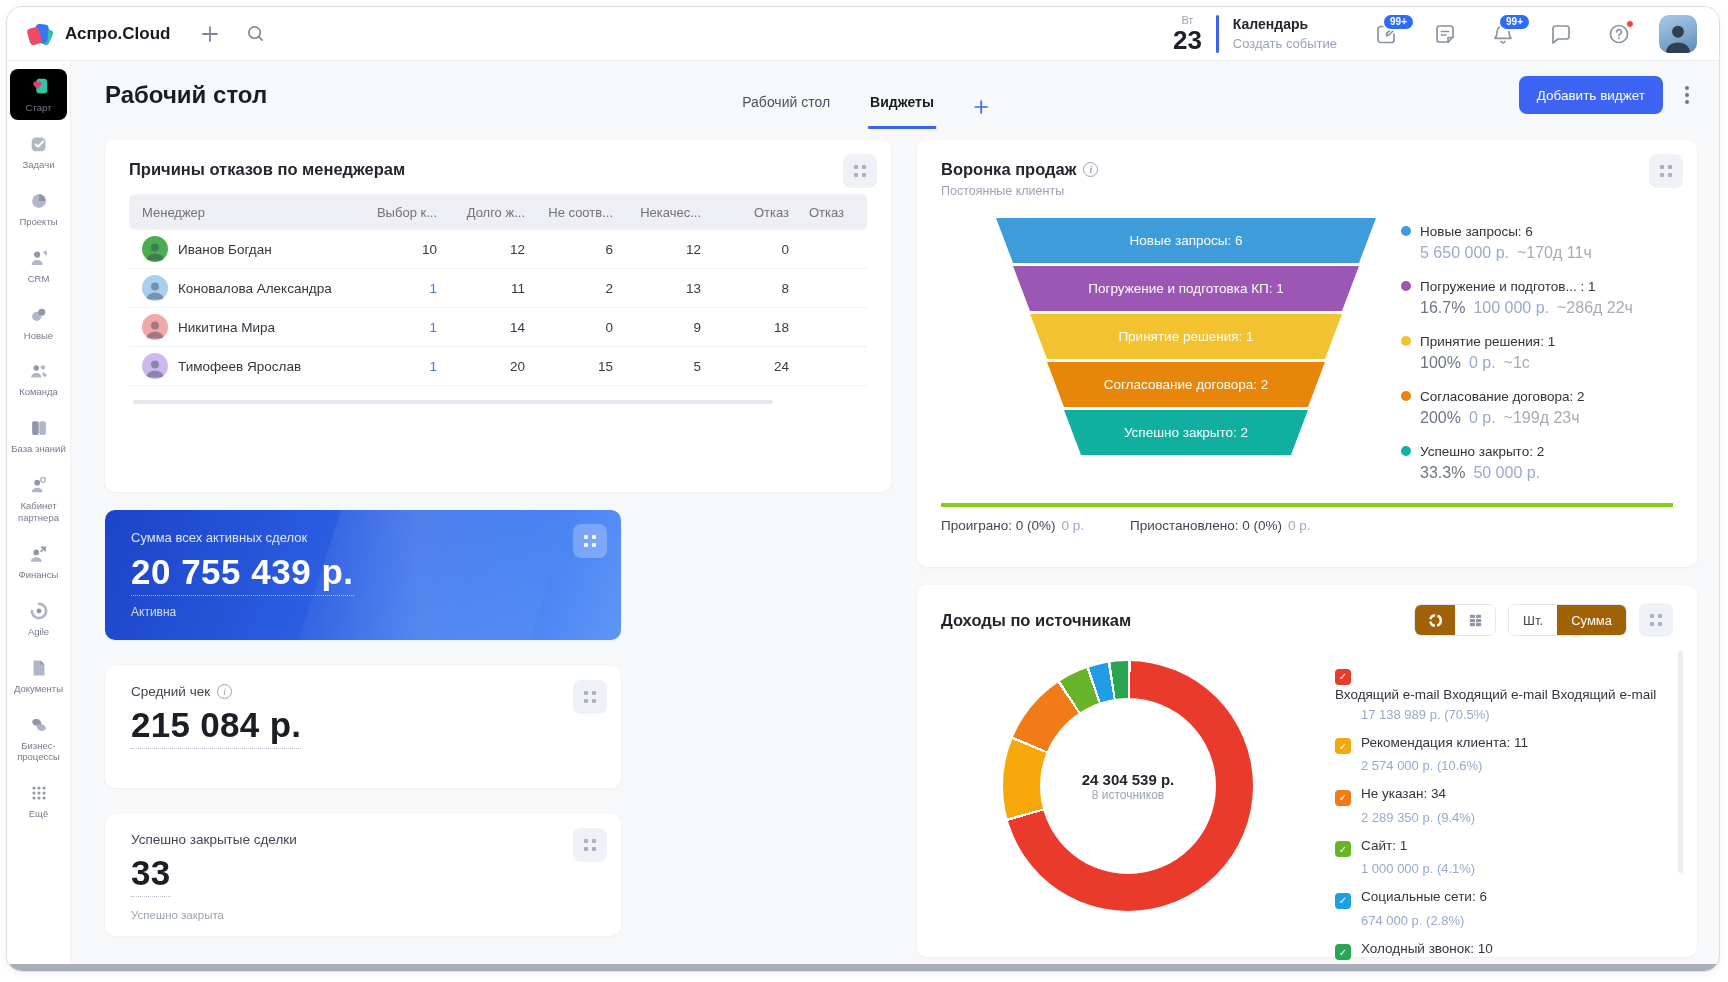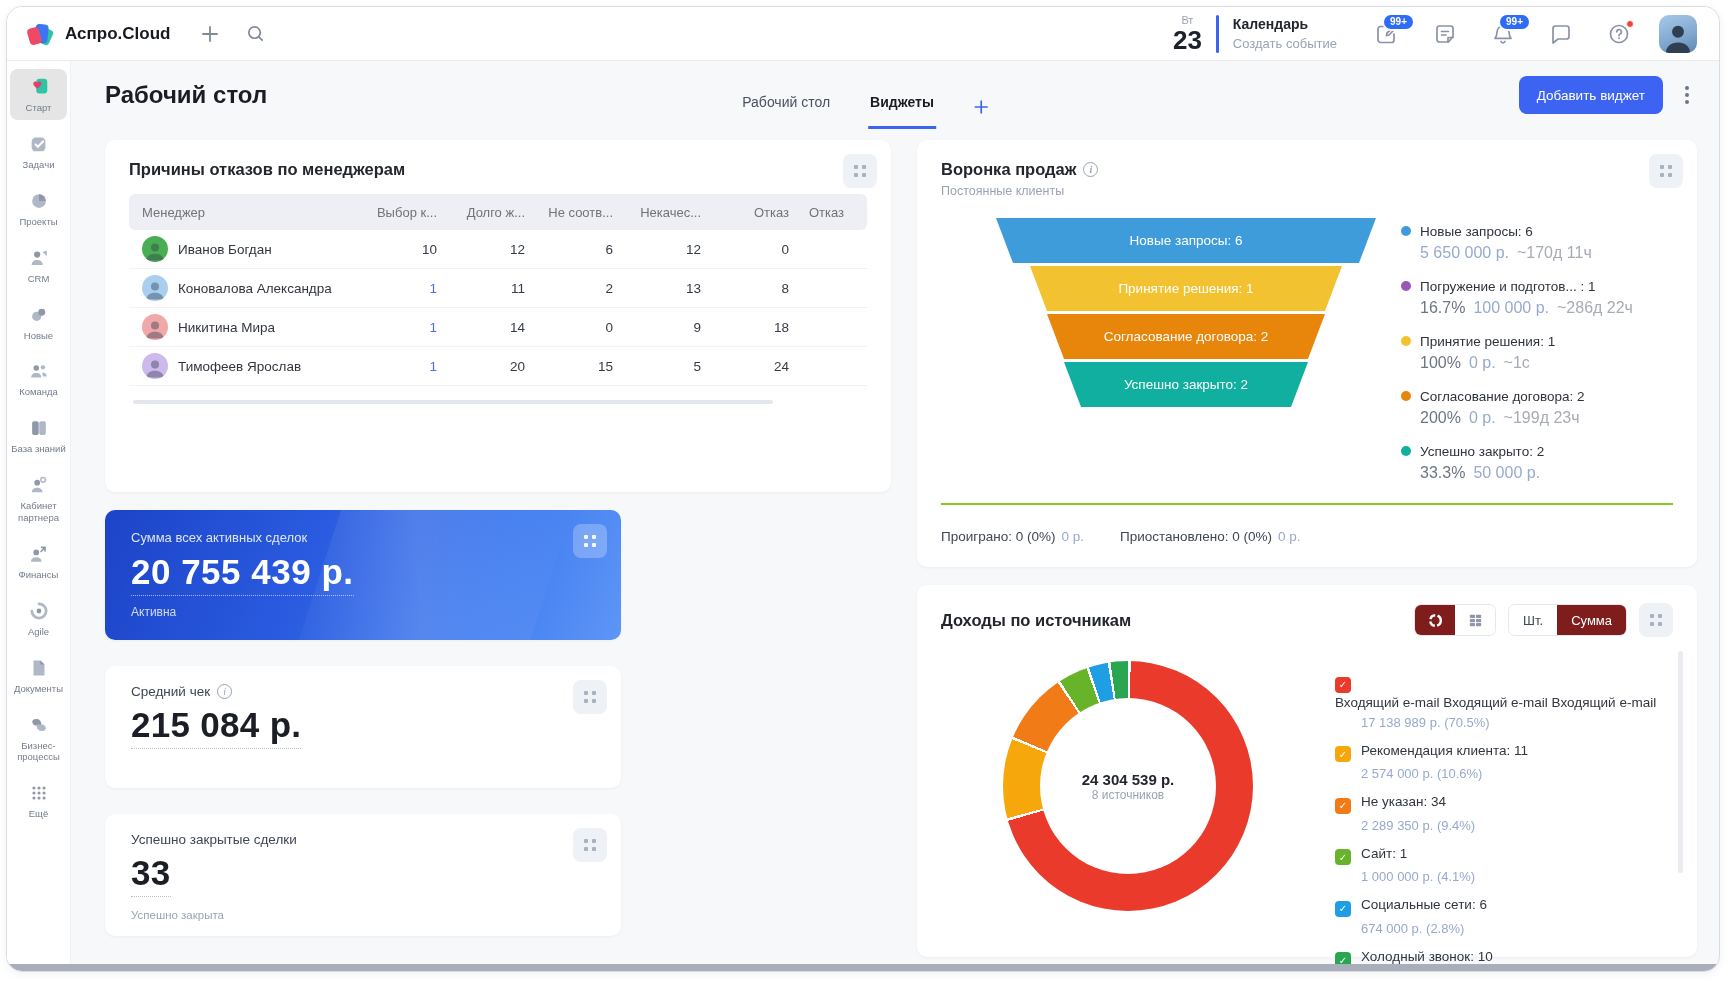--- a/index.html
+++ b/index.html
@@ -27,21 +27,21 @@
   .pill-badge { position:absolute; top:-9px; right:-16px; background:#2e6bf6; color:#fff; font-size:10px; font-weight:700;
                 padding:2px 6px; border-radius:9px; border:2px solid #fff; line-height:1; }
   .red-dot { position:absolute; top:-2px; right:-3px; width:8px; height:8px; border-radius:50%; background:#f04438; border:1.5px solid #fff; }
   .avatar-top { width:38px; height:38px; border-radius:10px; margin-left:28px; overflow:hidden; flex:none;
                 background:linear-gradient(160deg,#a6c9e8 0%,#7fa7cd 60%,#5d86b0 100%); display:flex; align-items:flex-end; justify-content:center; cursor:pointer; }
 
   
   .body-wrap { display:flex; height:calc(100% - 54px); }
   .sidebar { width:64px; background:#fff; border-right:1px solid #eef0f3; padding:8px 3px 0; flex:none; overflow:hidden; }
   .sb-item { display:flex; flex-direction:column; align-items:center; padding:7px 0 6px; margin-bottom:6px; border-radius:8px; cursor:pointer; }
-  .sb-item.active { background:#e5e5e5; }
+  .sb-item.active { background:#000000; }
   .sb-label { font-size:9.5px; color:#737b8c; margin-top:4px; text-align:center; line-height:1.25; width:58px; }
   .sb-ico { height:22px; display:flex; align-items:center; justify-content:center; }
 
   
   .main { flex:1; display:flex; flex-direction:column; overflow:hidden; }
   .page-header { position:relative; height:68px; display:flex; align-items:center; padding:0 26px 0 34px; flex:none; }
   .page-title { font-size:24px; font-weight:700; color:#1a1d23; }
   .tabs { position:absolute; bottom:0; left:50%; transform:translateX(-62%); display:flex; gap:36px; align-items:flex-end; }
   .tab { font-size:14px; color:#4a5160; padding:0 2px 16px; border-bottom:3px solid transparent; cursor:pointer; white-space:nowrap; }
   .tab.active { color:#181b21; font-weight:600; border-bottom-color:#3d63f3; }
@@ -106,42 +106,42 @@
   .f-stage { height:45px; margin:0 auto 3px; display:flex; align-items:center; justify-content:center;
              color:#fff; font-size:13.5px; font-weight:500; clip-path:polygon(0 0,100% 0,calc(100% - 17px) 100%,17px 100%); cursor:pointer; }
   .funnel-legend { margin-left:auto; width:272px; padding-top:4px; }
   .fl-item { margin-bottom:15px; }
   .fl-dot { display:inline-block; width:10px; height:10px; border-radius:50%; margin-right:9px; vertical-align:0; }
   .fl-label { font-size:13.5px; color:#2f333b; }
   .fl-line2 { margin:4px 0 0 19px; font-size:16px; }
   .fl-pct { color:#6d7585; margin-right:8px; }
   .fl-money { color:#97a9ce; margin-right:8px; }
   .fl-time { color:#a6abb5; }
-  .funnel-footer { border-top:2px solid #84cc16; margin-top:6px; padding-top:22px; display:flex; gap:36px; }
+  .funnel-footer { border-top:4px solid #84cc16; margin-top:6px; padding-top:9px; display:flex; gap:46px; }
   .ff-label { font-size:13.5px; color:#3f4654; }
   .ff-amount { font-size:13.5px; color:#97a9ce; margin-left:6px; }
 
   
   .card-income { height:372px; margin-top:18px; padding:18px 24px; }
   .inc-header { display:flex; align-items:center; }
   .inc-controls { margin-left:auto; display:flex; align-items:center; gap:12px; }
   .seg { display:flex; border:1px solid #e2e6ee; border-radius:7px; overflow:hidden; background:#fff; }
   .seg .sbtn { height:30px; display:flex; align-items:center; justify-content:center; background:#fff; border:none; cursor:pointer; font-family:inherit; }
   .vbtn { width:40px; }
   .ubtn { padding:0 14px; font-size:13px; color:#3f4654; }
-  .sbtn.active { background:#7f1d1d; color:#fff; }
+  .sbtn.active { background:#a16207; color:#fff; }
   .inc-handle { position:static; flex:none; }
   .inc-body { display:flex; margin-top:10px; }
   .donut-wrap { position:relative; width:250px; height:250px; margin:14px 0 0 62px; flex:none; }
   .donut { width:250px; height:250px; border-radius:50%; }
   .donut::after { content:""; position:absolute; inset:37px; background:#fff; border-radius:50%; }
   .donut-center { position:absolute; inset:0; display:flex; flex-direction:column; align-items:center; justify-content:center; z-index:1; }
   .dc-value { font-size:15px; font-weight:700; color:#23262d; }
   .dc-label { font-size:12px; color:#9aa3b5; }
-  .inc-legend { margin-left:82px; margin-top:24px; width:372px; }
+  .inc-legend { margin-left:82px; margin-top:16px; width:372px; }
   .il-item { margin-bottom:11px; }
   .il-check { width:16px; height:16px; border-radius:4px; display:inline-flex; align-items:center; justify-content:center;
               color:#fff; font-size:10px; font-weight:700; margin-right:10px; vertical-align:-3px; cursor:pointer; }
   .il-label { font-size:13.5px; color:#30353f; white-space:nowrap; }
   .il-value { margin:4px 0 0 26px; font-size:13px; color:#97a9ce; }
   .h-scroll { width:150px; height:4px; background:#dde1e8; border-radius:2px; margin:8px 0 0 26px; cursor:pointer; }
   .v-scroll { position:absolute; right:14px; top:66px; width:5px; height:222px; background:#e9ecf1; border-radius:3px; cursor:pointer; }
 </style>
 </head>
 <body>
@@ -542,20 +542,21 @@
                     <i></i>
                     <i></i>
                     <i></i>
                     <i></i>
                   </span>
                 </span>
             <div class="funnel-sub">Постоянные клиенты</div>
             <div class="funnel-flex">
               <div class="funnel-shape" id="funnel-shape">
                     <div class="f-stage" style="width: 380px; background: rgb(62, 156, 219);">Новые запросы: 6</div>
+                    <div class="f-stage" style="width: 346px; background: rgb(156, 87, 181);">Погружение и подготовка КП: 1</div>
                     <div class="f-stage" style="width: 312px; background: rgb(242, 194, 48);">Принятие решения: 1</div>
                     <div class="f-stage" style="width: 278px; background: rgb(232, 134, 12);">Согласование договора: 2</div>
                     <div class="f-stage" style="width: 244px; background: rgb(16, 175, 160);">Успешно закрыто: 2</div>
                   </div>
               <div class="funnel-legend" id="funnel-legend">
                     <div class="fl-item">
                       <div><span class="fl-dot" style="background: rgb(62, 156, 219);"></span><span class="fl-label">Новые запросы: 6</span></div>
                       <div class="fl-line2"><span class="fl-money">5 650 000 р.</span><span class="fl-time">~170д 11ч</span></div>
                     </div>
                     <div class="fl-item">

